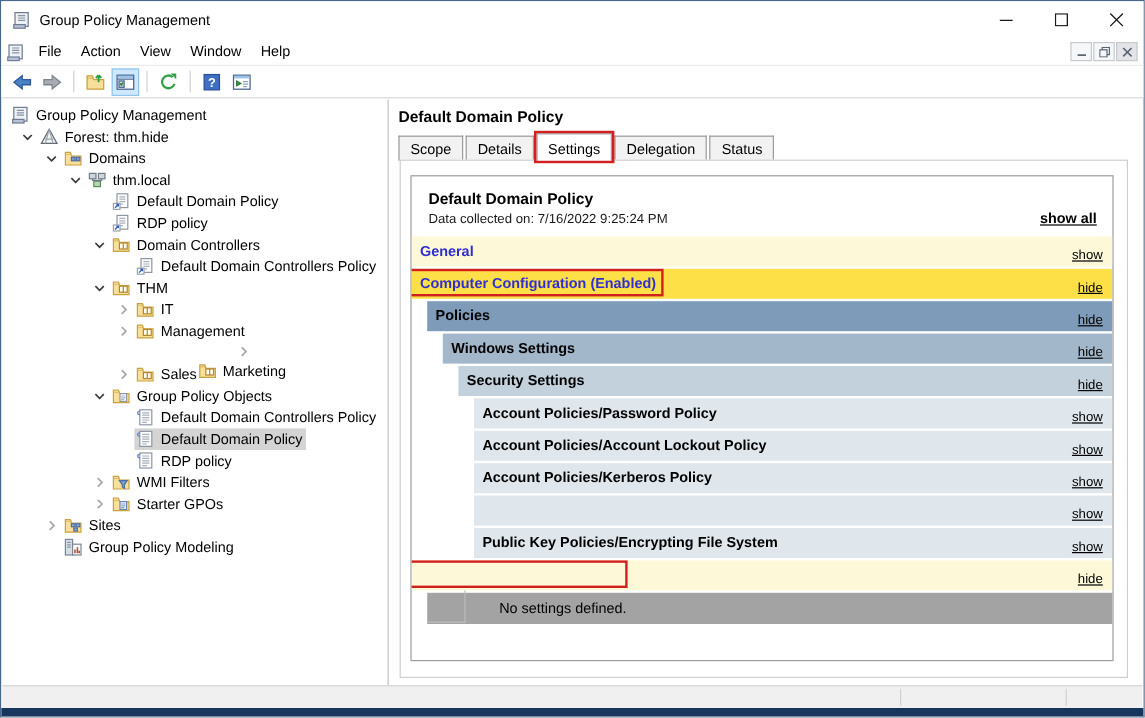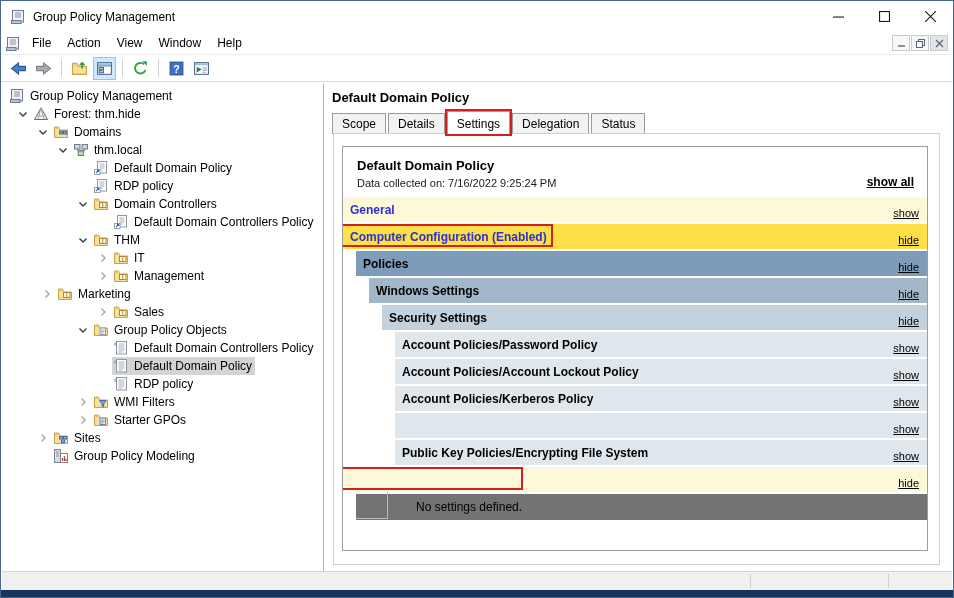--- a/index.html
+++ b/index.html
@@ -45,21 +45,21 @@
   .report{position:absolute;left:8px;top:12px;right:11px;bottom:13px;border:1px solid #9d9d9d;background:#fff;overflow:hidden;}
   .report-header{position:relative;padding:11px 14px 8px 14px;}
   .report-title{font-size:13px;font-weight:bold;}
   .report-sub{font-size:11px;margin-top:4px;color:#1a1a1a;}
   .show-all{position:absolute;right:13px;bottom:8px;font-size:12px;font-weight:bold;text-decoration:underline;}
   .band{height:25px;margin-bottom:2px;padding:3px 8px 0 7px;position:relative;}
   .band-label{font-size:12px;font-weight:bold;display:inline-block;}
   .band-label.blue{color:#2e2ed2;}
   .band-action{position:absolute;right:8px;bottom:3px;font-size:11px;text-decoration:underline;}
   .band-action.u{text-decoration:underline;}
-  .band.empty-row{background:#737373;height:26px;padding:0;text-align:center;}
+  .band.empty-row{background:#a3a3a3;height:26px;padding:0;text-align:center;}
   .empty-cell{position:absolute;left:0;top:-2px;width:32px;height:27px;border-right:1px solid #bdbdbd;border-bottom:1px solid #bdbdbd;}
   .empty-text{position:absolute;left:60px;top:6px;font-size:12px;}
   
   .red-box{position:absolute;border:2px solid #d21f1f;pointer-events:none;z-index:5;}
   .tab .red-box{left:-3px;top:-3px;right:-3px;bottom:-2px;}
   .band .red-box{left:-7px;top:0px;height:23px;}
   
   .statusbar{position:absolute;left:1px;right:1px;bottom:7px;height:19px;background:#f0f0f0;border-top:1px solid #d4d4d4;}
   .status-sep{position:absolute;top:2px;bottom:2px;width:1px;background:#cfcfcf;}
   .navy-strip{position:absolute;left:0;right:0;bottom:0;height:7px;}
@@ -358,21 +358,21 @@
               <svg width="16" height="16" viewBox="0 0 16 16">
                 <path d="M1.5 4.5h4.2L7 6h7.5v7.5H1.5z" fill="#f9e09a" stroke="#c9a240"></path>
                 <path d="M1.5 4.5V3h4l1 1.5" fill="#f9e09a" stroke="#c9a240"></path>
                 <rect x="6.5" y="6.5" width="6.5" height="5" fill="#fffdf2" stroke="#b3872f"></rect>
                 <path d="M9.75 6.5v5" stroke="#b3872f"></path>
               </svg>
             </span>
             <span class="row-label">Management</span>
           </span>
         </div>
-        <div class="tree-item" style="padding-left: 36px;">
+        <div class="tree-item" style="padding-left: 80px; flex-direction: column;">
           <span class="expander">
             <svg width="16" height="16" viewBox="0 0 16 16">
               <path d="M6.5 4.5 10 8 6.5 11.5" fill="none" stroke="#a6a6a6" stroke-width="1.4"></path>
             </svg>
           </span>
           <span class="row-inner">
             <span class="t-icon">
               <svg width="16" height="16" viewBox="0 0 16 16">
                 <path d="M1.5 4.5h4.2L7 6h7.5v7.5H1.5z" fill="#f9e09a" stroke="#c9a240"></path>
                 <path d="M1.5 4.5V3h4l1 1.5" fill="#f9e09a" stroke="#c9a240"></path>

